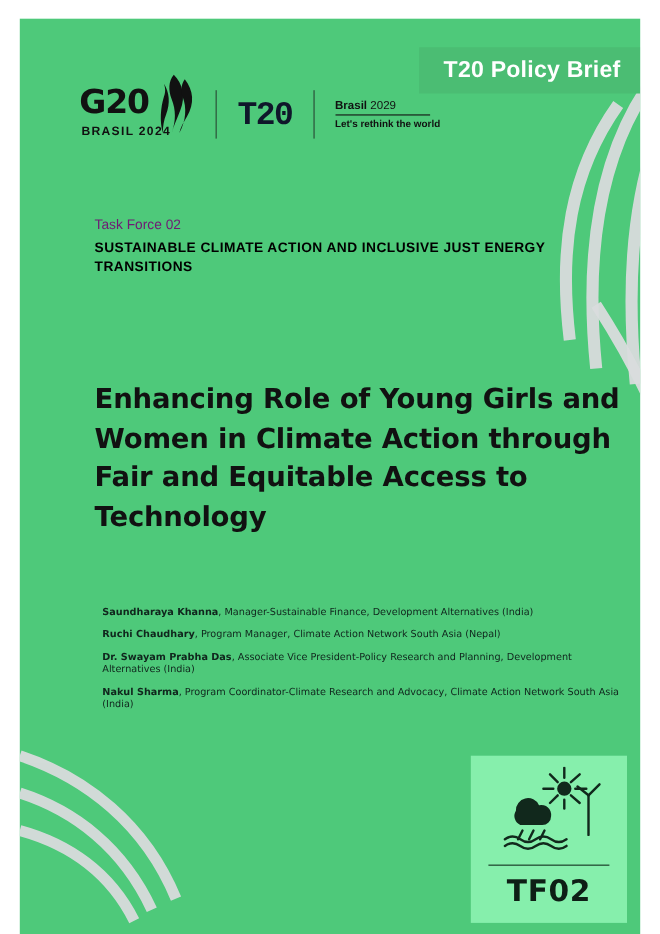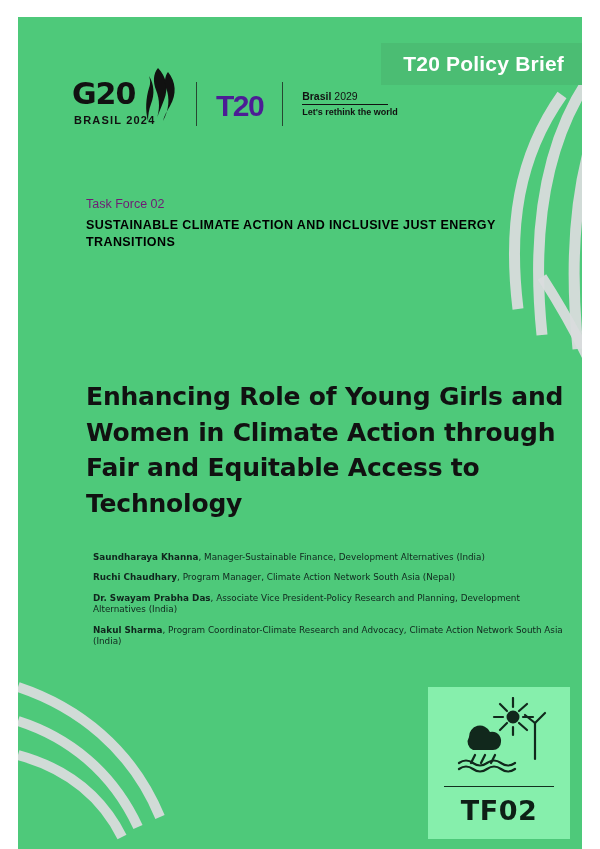--- a/index.html
+++ b/index.html
@@ -106,22 +106,22 @@
   .divider-v {
     width: 1px;
     height: 44px;
     background: #1b1b1b;
     opacity: 0.75;
   }
   .t20logo {
     font-size: 30px;
     font-weight: bold;
     letter-spacing: -1.5px;
-    color: #4c1d95;
-    font-family: Liberation Sans, sans-serif;
+    color: #0f172a;
+    font-family: Liberation Mono, monospace;
     position: relative;
     top: 2px;
   }
   .brasil-block {
     line-height: 1.15;
     color: #111;
   }
   .brasil-line1 {
     font-size: 10.5px;
     font-weight: bold;
@@ -166,21 +166,20 @@
     position: absolute;
     left: 68px;
     top: 328px;
     width: 480px;
     font-size: 25px;
     font-weight: bold;
     line-height: 1.42;
     color: #111111;
     font-family: "DejaVu Sans", sans-serif;
     letter-spacing: -0.2px;
-    margin-top: 34px;
   }
 
   
   .authors {
     position: absolute;
     left: 75px;
     top: 535px;
     width: 480px;
   }
   .author {

